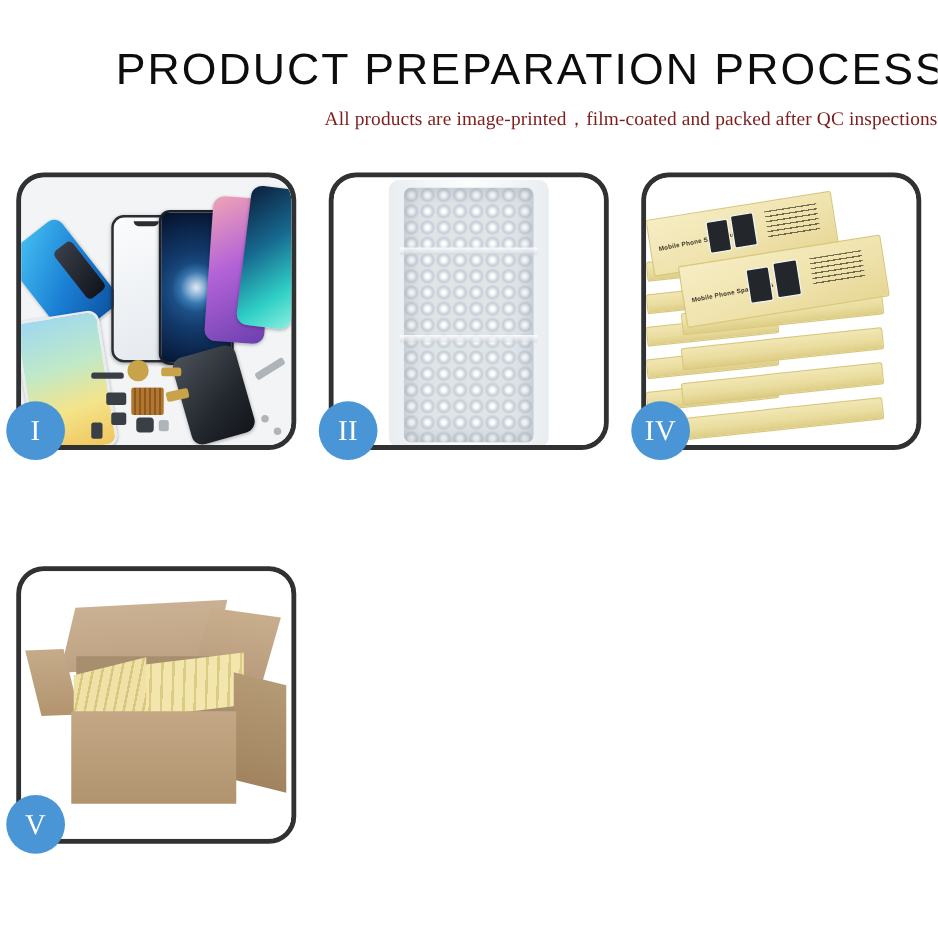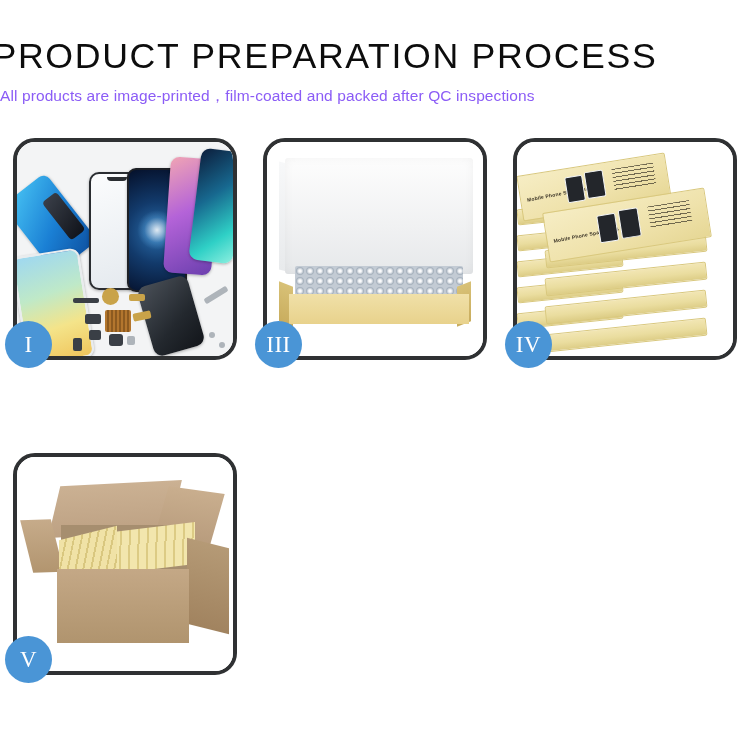--- a/index.html
+++ b/index.html
@@ -19,39 +19,40 @@
     height: 750px;
     box-sizing: border-box;
   }
 
   
   .header {
     position: absolute;
     top: 36px;
     left: 0;
     width: 750px;
-    text-align: left;
+    text-align: right;
   }
   .title {
     font-size: 35px;
     font-weight: 500;
     letter-spacing: 1.6px;
     color: #0d0d0d;
     line-height: 40px;
     white-space: nowrap;
     transform: scaleX(1.02);
   }
   .subtitle {
     margin-top: 10px;
     font-size: 15.5px;
     font-weight: 400;
     letter-spacing: 0.1px;
-    color: #8b5cf6;
+    color: #7f1d1d;
     line-height: 20px;
     white-space: nowrap;
+    font-family: Liberation Serif, serif;
   }
 
   
   .grid {
     position: absolute;
     top: 138px;
     left: 13px;
     width: 724px;
     display: grid;
     grid-template-columns: repeat(3, 224px);
@@ -366,33 +367,30 @@
         <div class="chip" style="left:92px;top:192px;width:14px;height:12px;border-radius:3px;"></div>
         <div class="chip silver" style="left:110px;top:194px;width:8px;height:9px;"></div>
         <div class="chip" style="left:56px;top:196px;width:9px;height:13px;border-radius:2px;"></div>
         <div class="chip silver" style="left:186px;top:150px;width:26px;height:6px;transform:rotate(-32deg);"></div>
         <div class="chip silver" style="left:192px;top:190px;width:6px;height:6px;border-radius:50%;"></div>
         <div class="chip silver" style="left:202px;top:200px;width:6px;height:6px;border-radius:50%;"></div>
       </div>
       <div class="badge">I</div>
     </div>
 
-
     <div class="panel">
-      <div class="panel-inner p3">
-        <div class="fb-lid-flapL"></div>
-        <div class="fb-lid-flapR"></div>
-        <div class="fb-lid"></div>
-        <div class="fb-inner-bubble"></div>
-        <div class="fb-side-l"></div>
-        <div class="fb-side-r"></div>
-        <div class="fb-front"></div>
+      <div class="panel-inner p2">
+        <div class="bubble-halo"></div>
+        <div class="bubble-sheet"></div>
+        <div class="bubble-seam" style="top:56px;"></div>
+        <div class="bubble-seam" style="top:126px;"></div>
       </div>
-      <div class="badge">III</div>
+      <div class="badge">II</div>
     </div>
+
 
     <div class="panel">
       <div class="panel-inner p4">
 
         <div class="sbox" style="left:0px;top:62px;width:104px;height:14px;transform:rotate(-6deg);"></div>
         <div class="sbox" style="left:0px;top:88px;width:104px;height:14px;transform:rotate(-6deg);"></div>
         <div class="sbox" style="left:0px;top:114px;width:104px;height:14px;transform:rotate(-6deg);"></div>
         <div class="sbox" style="left:0px;top:140px;width:104px;height:14px;transform:rotate(-6deg);"></div>
         <div class="sbox" style="left:0px;top:166px;width:104px;height:14px;transform:rotate(-6deg);"></div>
 

